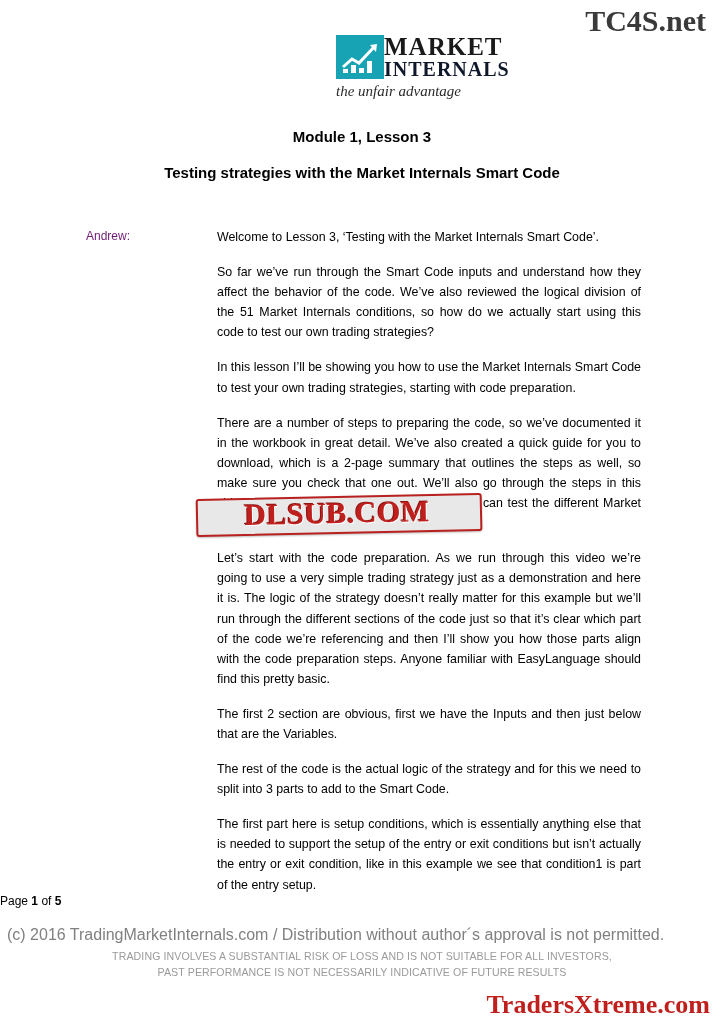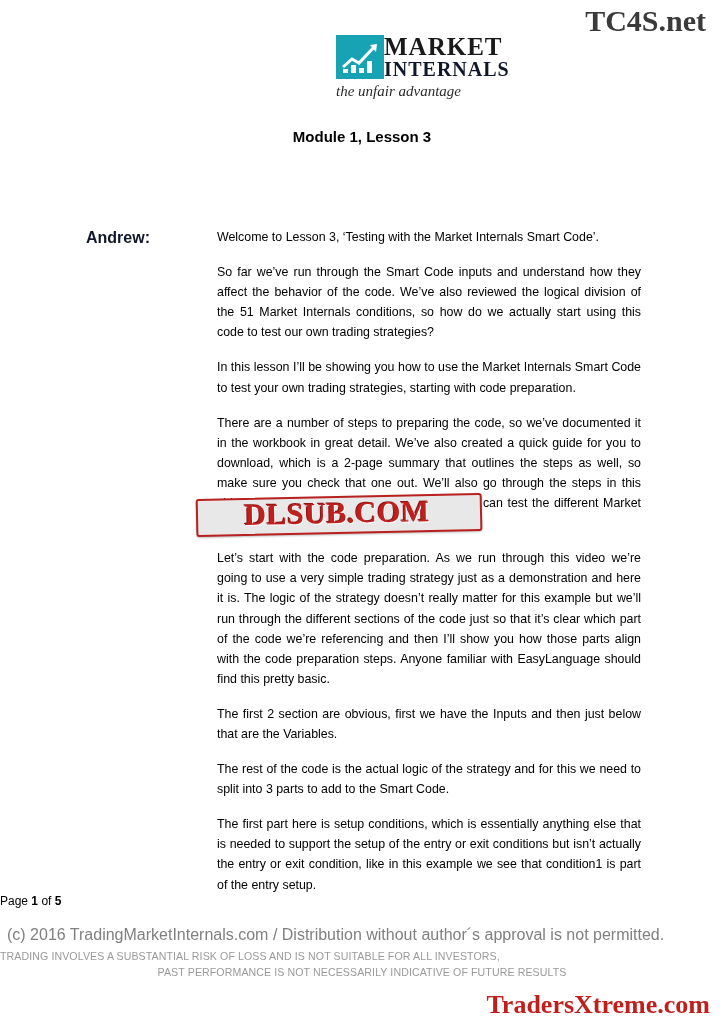--- a/index.html
+++ b/index.html
@@ -102,23 +102,23 @@
     font-size: 15px;
     font-weight: bold;
     color: #000;
   }
 
   
   .speaker {
     position: absolute;
     left: 86px;
     top: 229px;
-    font-size: 16px;
-    font-weight: bold;
-    color: #0f172a;
+    font-size: 12px;
+    font-weight: normal;
+    color: #701a75;
   }
   .body-col {
     position: absolute;
     left: 217px;
     top: 227px;
     width: 424px;
     font-size: 12.4px;
     line-height: 1.62;
     text-align: justify;
     color: #000;
@@ -177,21 +177,21 @@
     left: 7px; right: 0;
     top: 926px;
     text-align: left;
     font-size: 16px;
     color: #808080;
   }
   .risk1 {
     position: absolute;
     left: 0; right: 0;
     top: 950px;
-    text-align: left;
+    text-align: center;
     font-size: 10.6px;
     color: #9a9a9a;
     letter-spacing: 0.1px;
   }
   .risk2 {
     position: absolute;
     left: 0; right: 0;
     top: 966px;
     text-align: center;
     font-size: 10.6px;
@@ -231,20 +231,21 @@
       </span>
       <span class="logo-words">
         <div class="logo-market">MARKET</div>
         <div class="logo-internals">INTERNALS</div>
       </span>
     </div>
     <div class="logo-tagline">the unfair advantage</div>
   </div>
 
   <div class="doc-title">Module 1, Lesson 3</div>
+  <div class="doc-subtitle">Testing strategies with the Market Internals Smart Code</div>
 
   <div class="speaker">Andrew:</div>
 
   <div class="body-col">
     <p>Welcome to Lesson 3, ‘Testing with the Market Internals Smart Code’.</p>
     <p>So far we’ve run through the Smart Code inputs and understand how they affect the behavior of the code. We’ve also reviewed the logical division of the 51 Market Internals conditions, so how do we actually start using this code to test our own trading strategies?</p>
     <p>In this lesson I’ll be showing you how to use the Market Internals Smart Code to test your own trading strategies, starting with code preparation.</p>
     <p>There are a number of steps to preparing the code, so we’ve documented it in the workbook in great detail. We’ve also created a quick guide for you to download, which is a 2-page summary that outlines the steps as well, so make sure you check that one out. We’ll also go through the steps in this video and then after that we’ll look at how you can test the different Market Internals conditions.</p>
     <p>Let’s start with the code preparation. As we run through this video we’re going to use a very simple trading strategy just as a demonstration and here it is. The logic of the strategy doesn’t really matter for this example but we’ll run through the different sections of the code just so that it’s clear which part of the code we’re referencing and then I’ll show you how those parts align with the code preparation steps. Anyone familiar with EasyLanguage should find this pretty basic.</p>
     <p>The first 2 section are obvious, first we have the Inputs and then just below that are the Variables.</p>

